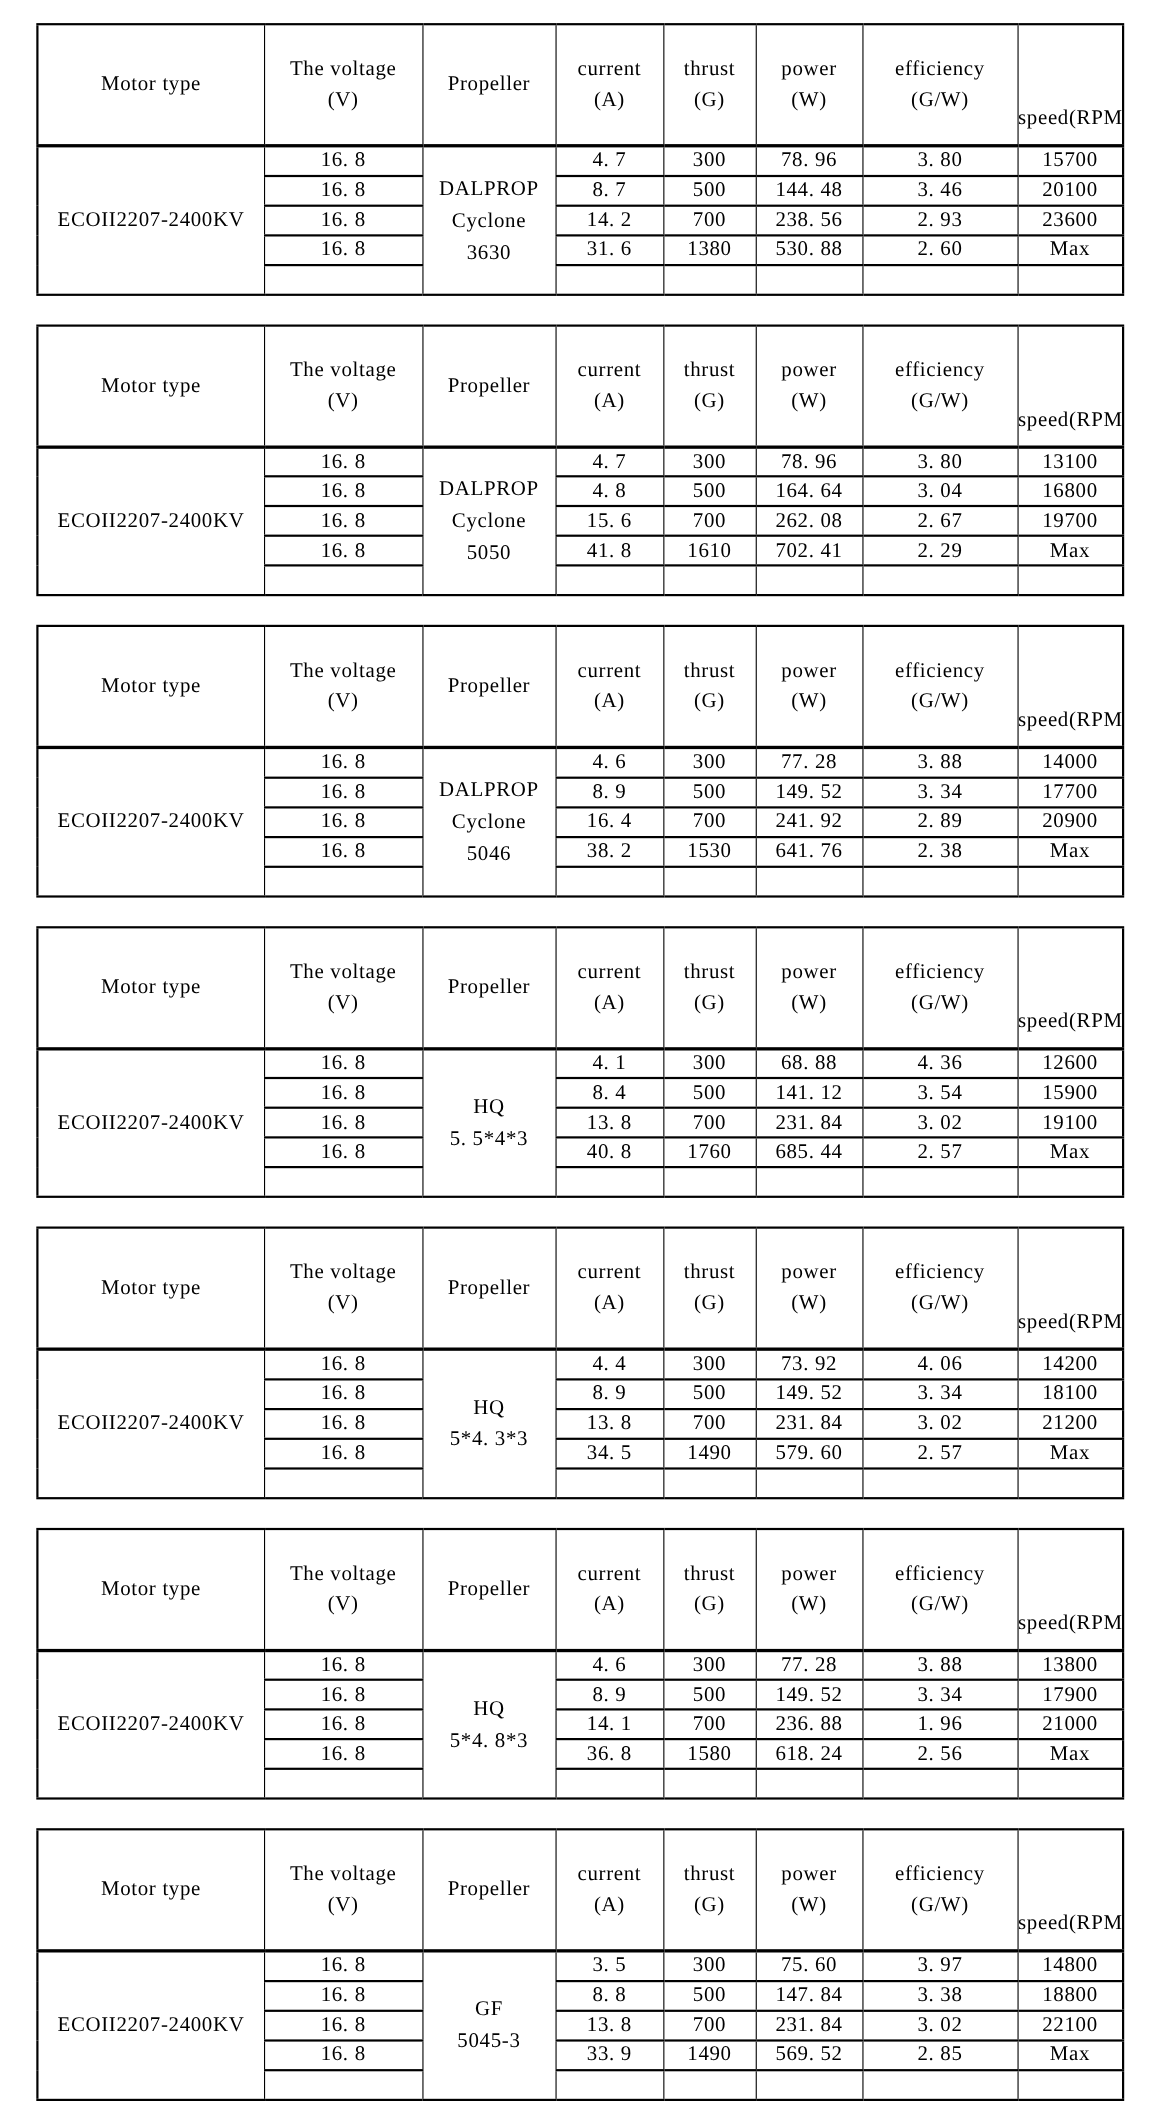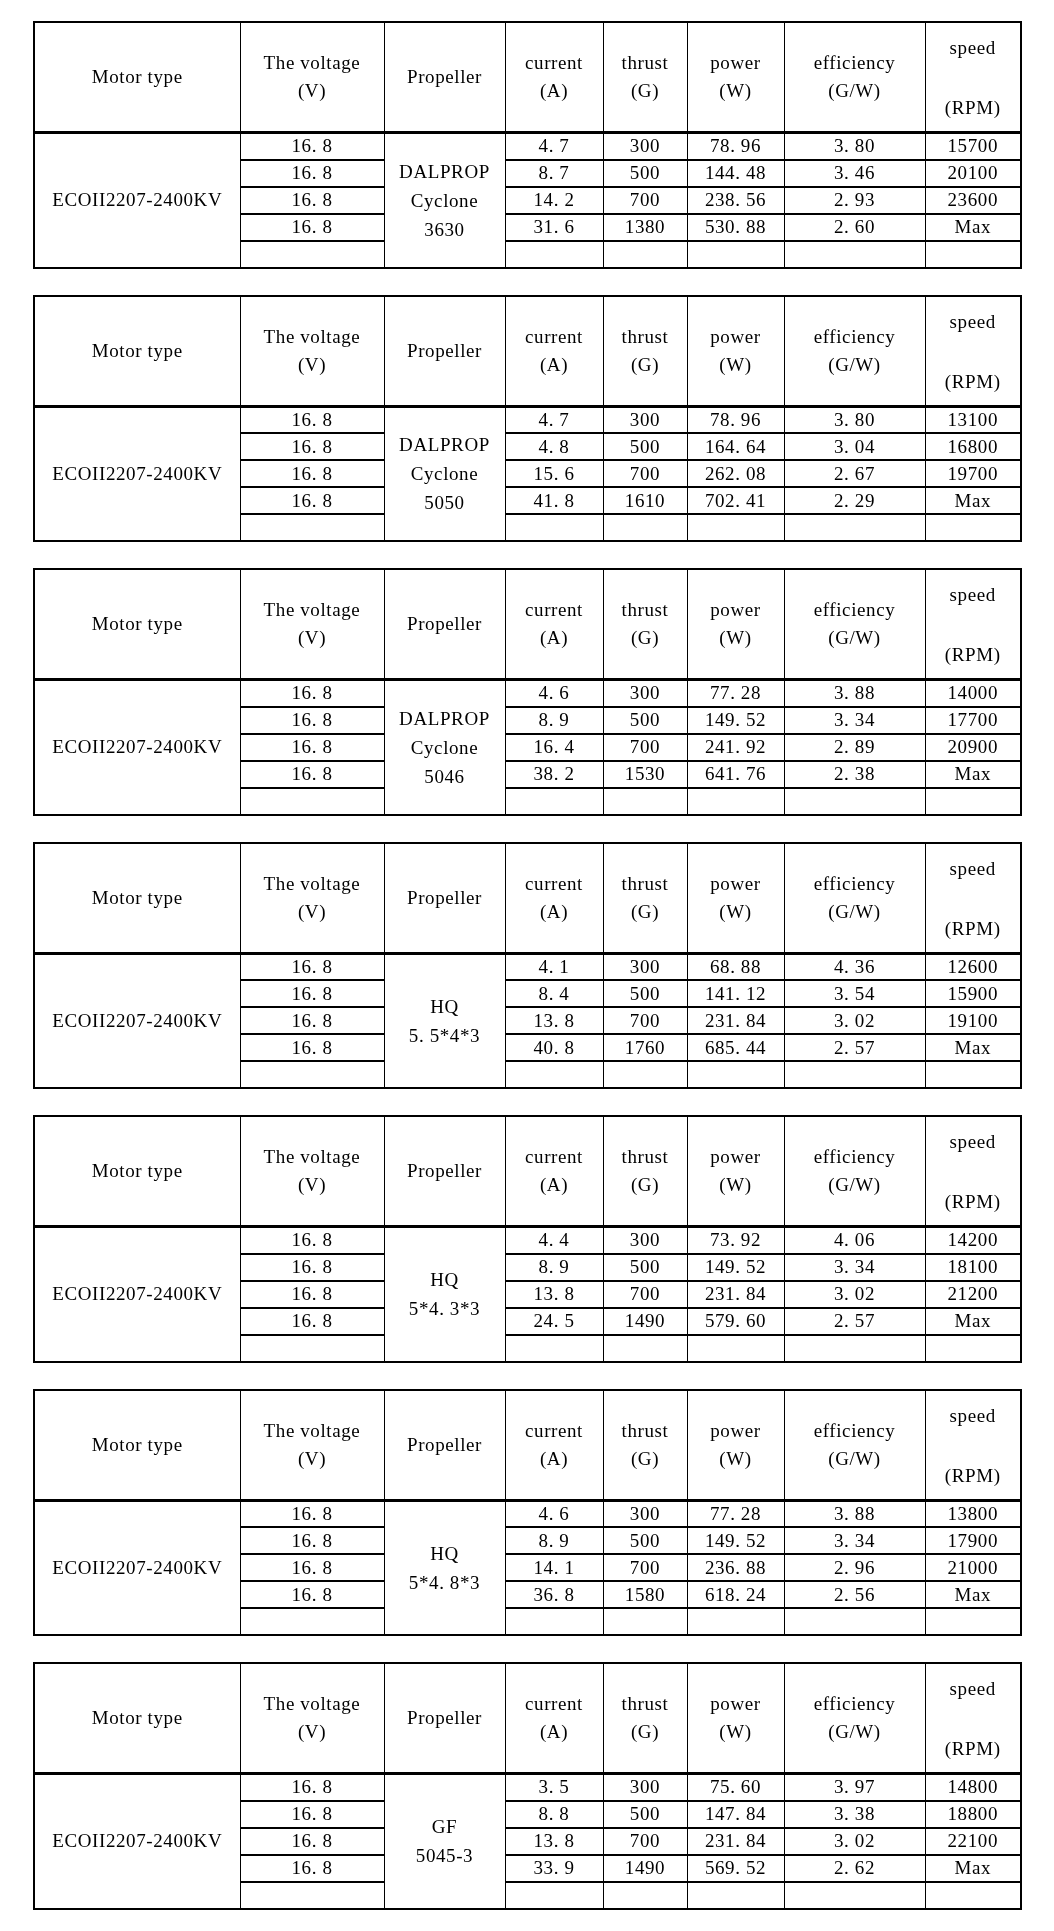--- a/index.html
+++ b/index.html
@@ -39,23 +39,24 @@
     overflow: hidden;
     white-space: nowrap;
   }
   thead th { height: 108px; border-bottom: 3px solid #000; }
   tbody tr { height: 27px; }
   .hline { line-height: 28px; }
   .spread {
     box-sizing: border-box;
     height: 102px;
     display: flex;
-    flex-direction: column;
+    flex-direction: row;
     justify-content: space-between;
     padding: 10px 0 8px 0;
+    align-items: flex-end;
   }
   .spread .hline { line-height: 24px; }
   .pline { line-height: 29px; }
 </style>
 </head>
 <body>
 
 <main class="sheet">
     <table class="spec">
       <colgroup>
@@ -512,21 +513,21 @@
         <tr>
           <td>16. 8</td>
           <td>13. 8</td>
           <td>700</td>
           <td>231. 84</td>
           <td>3. 02</td>
           <td>21200</td>
         </tr>
         <tr>
           <td>16. 8</td>
-          <td>24. 5</td>
+          <td>34. 5</td>
           <td>1490</td>
           <td>579. 60</td>
           <td>2. 57</td>
           <td>Max</td>
         </tr>
         <tr>
           <td></td>
           <td></td>
           <td></td>
           <td></td>
@@ -602,21 +603,21 @@
           <td>500</td>
           <td>149. 52</td>
           <td>3. 34</td>
           <td>17900</td>
         </tr>
         <tr>
           <td>16. 8</td>
           <td>14. 1</td>
           <td>700</td>
           <td>236. 88</td>
-          <td>2. 96</td>
+          <td>1. 96</td>
           <td>21000</td>
         </tr>
         <tr>
           <td>16. 8</td>
           <td>36. 8</td>
           <td>1580</td>
           <td>618. 24</td>
           <td>2. 56</td>
           <td>Max</td>
         </tr>
@@ -705,21 +706,21 @@
           <td>700</td>
           <td>231. 84</td>
           <td>3. 02</td>
           <td>22100</td>
         </tr>
         <tr>
           <td>16. 8</td>
           <td>33. 9</td>
           <td>1490</td>
           <td>569. 52</td>
-          <td>2. 62</td>
+          <td>2. 85</td>
           <td>Max</td>
         </tr>
         <tr>
           <td></td>
           <td></td>
           <td></td>
           <td></td>
           <td></td>
           <td></td>
         </tr>

